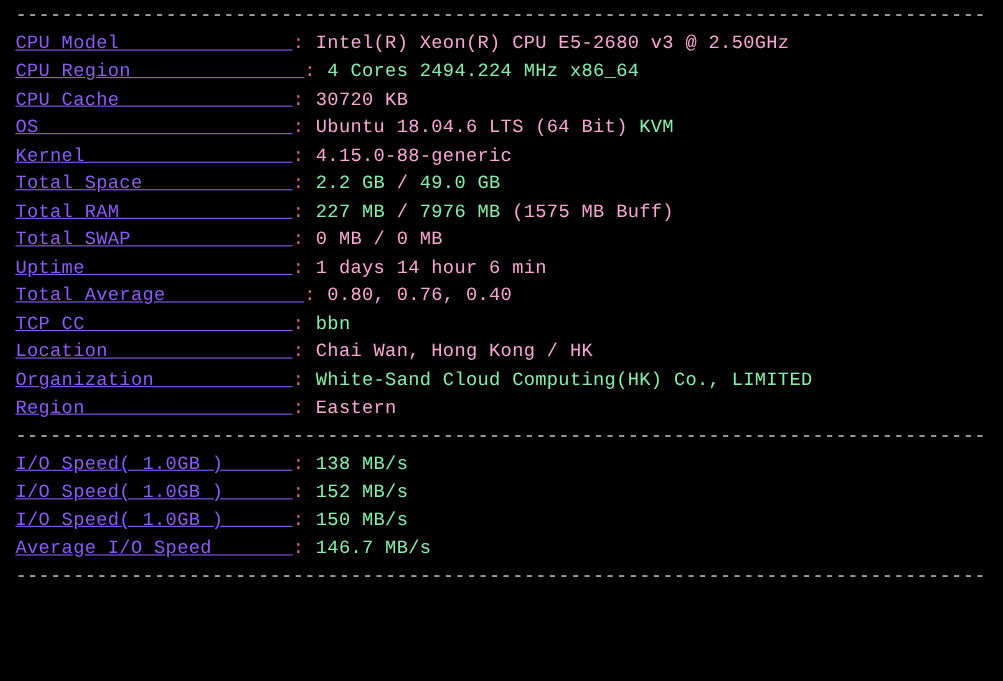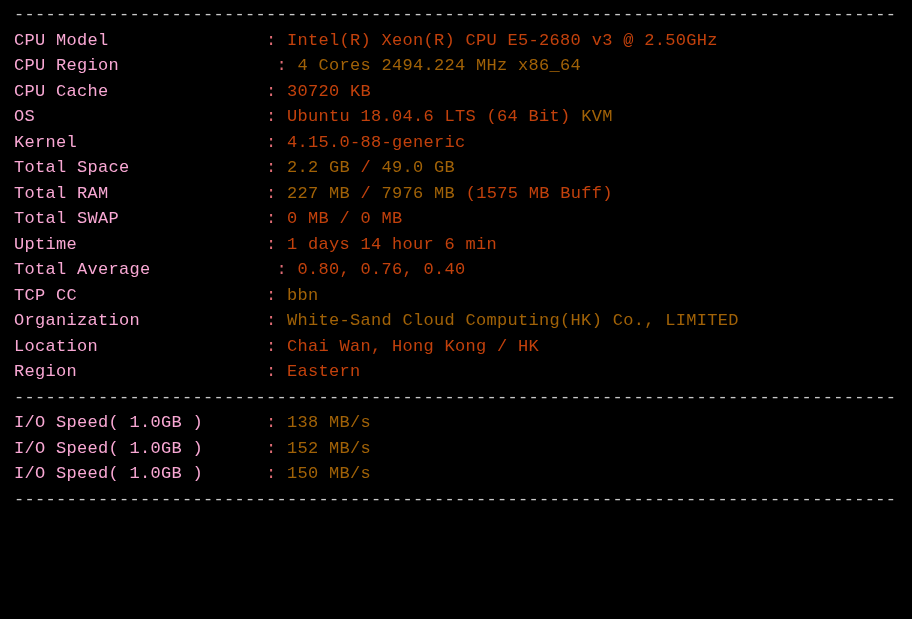--- a/index.html
+++ b/index.html
@@ -18,24 +18,24 @@
       height: 619px;
       overflow: hidden;
       letter-spacing: 0.3px;
     }
     .terminal {
       padding: 2px 14px;
     }
     .row {
       white-space: pre;
     }
-    .label { color: #f9a8d4; }
+    .label { color: #8b5cf6; text-decoration: underline; }
     .colon { color: #e06c75; }
-    .cyan  { color: #c2410c; }
-    .yellow{ color: #a16207; }
+    .cyan  { color: #f9a8d4; }
+    .yellow{ color: #86efac; }
     .divider {
       color: #c8c8c8;
       white-space: nowrap;
       overflow: hidden;
       display: block;
     }
   </style>
 </head>
 <body>
 
@@ -48,28 +48,29 @@
       <div class="row"><span class="label">CPU Region               </span><span class="colon">:</span> <span class="yellow">4 Cores 2494.224 MHz x86_64</span></div>
       <div class="row"><span class="label">CPU Cache               </span><span class="colon">:</span> <span class="cyan">30720 KB</span></div>
       <div class="row"><span class="label">OS                      </span><span class="colon">:</span> <span class="cyan">Ubuntu 18.04.6 LTS (64 Bit) </span><span class="yellow">KVM</span></div>
       <div class="row"><span class="label">Kernel                  </span><span class="colon">:</span> <span class="cyan">4.15.0-88-generic</span></div>
       <div class="row"><span class="label">Total Space             </span><span class="colon">:</span> <span class="yellow">2.2 GB </span><span class="cyan">/ </span><span class="yellow">49.0 GB</span></div>
       <div class="row"><span class="label">Total RAM               </span><span class="colon">:</span> <span class="yellow">227 MB </span><span class="cyan">/ </span><span class="yellow">7976 MB </span><span class="cyan">(1575 MB Buff)</span></div>
       <div class="row"><span class="label">Total SWAP              </span><span class="colon">:</span> <span class="cyan">0 MB / 0 MB</span></div>
       <div class="row"><span class="label">Uptime                  </span><span class="colon">:</span> <span class="cyan">1 days 14 hour 6 min</span></div>
       <div class="row"><span class="label">Total Average            </span><span class="colon">:</span> <span class="cyan">0.80, 0.76, 0.40</span></div>
       <div class="row"><span class="label">TCP CC                  </span><span class="colon">:</span> <span class="yellow">bbn</span></div>
+      <div class="row"><span class="label">Location                </span><span class="colon">:</span> <span class="cyan">Chai Wan, Hong Kong / HK</span></div>
       <div class="row"><span class="label">Organization            </span><span class="colon">:</span> <span class="yellow">White-Sand Cloud Computing(HK) Co., LIMITED</span></div>
-      <div class="row"><span class="label">Location                </span><span class="colon">:</span> <span class="cyan">Chai Wan, Hong Kong / HK</span></div>
       <div class="row"><span class="label">Region                  </span><span class="colon">:</span> <span class="cyan">Eastern</span></div>
     </div>
 
   <span class="divider">----------------------------------------------------------------------------------------</span>
 
   <div id="io-block">
       <div class="row"><span class="label">I/O Speed( 1.0GB )      </span><span class="colon">:</span> <span class="yellow">138 MB/s</span></div>
       <div class="row"><span class="label">I/O Speed( 1.0GB )      </span><span class="colon">:</span> <span class="yellow">152 MB/s</span></div>
       <div class="row"><span class="label">I/O Speed( 1.0GB )      </span><span class="colon">:</span> <span class="yellow">150 MB/s</span></div>
+      <div class="row"><span class="label">Average I/O Speed       </span><span class="colon">:</span> <span class="yellow">146.7 MB/s</span></div>
     </div>
 
   <span class="divider">----------------------------------------------------------------------------------------</span>
 
 </div>
 
 </body></html>

